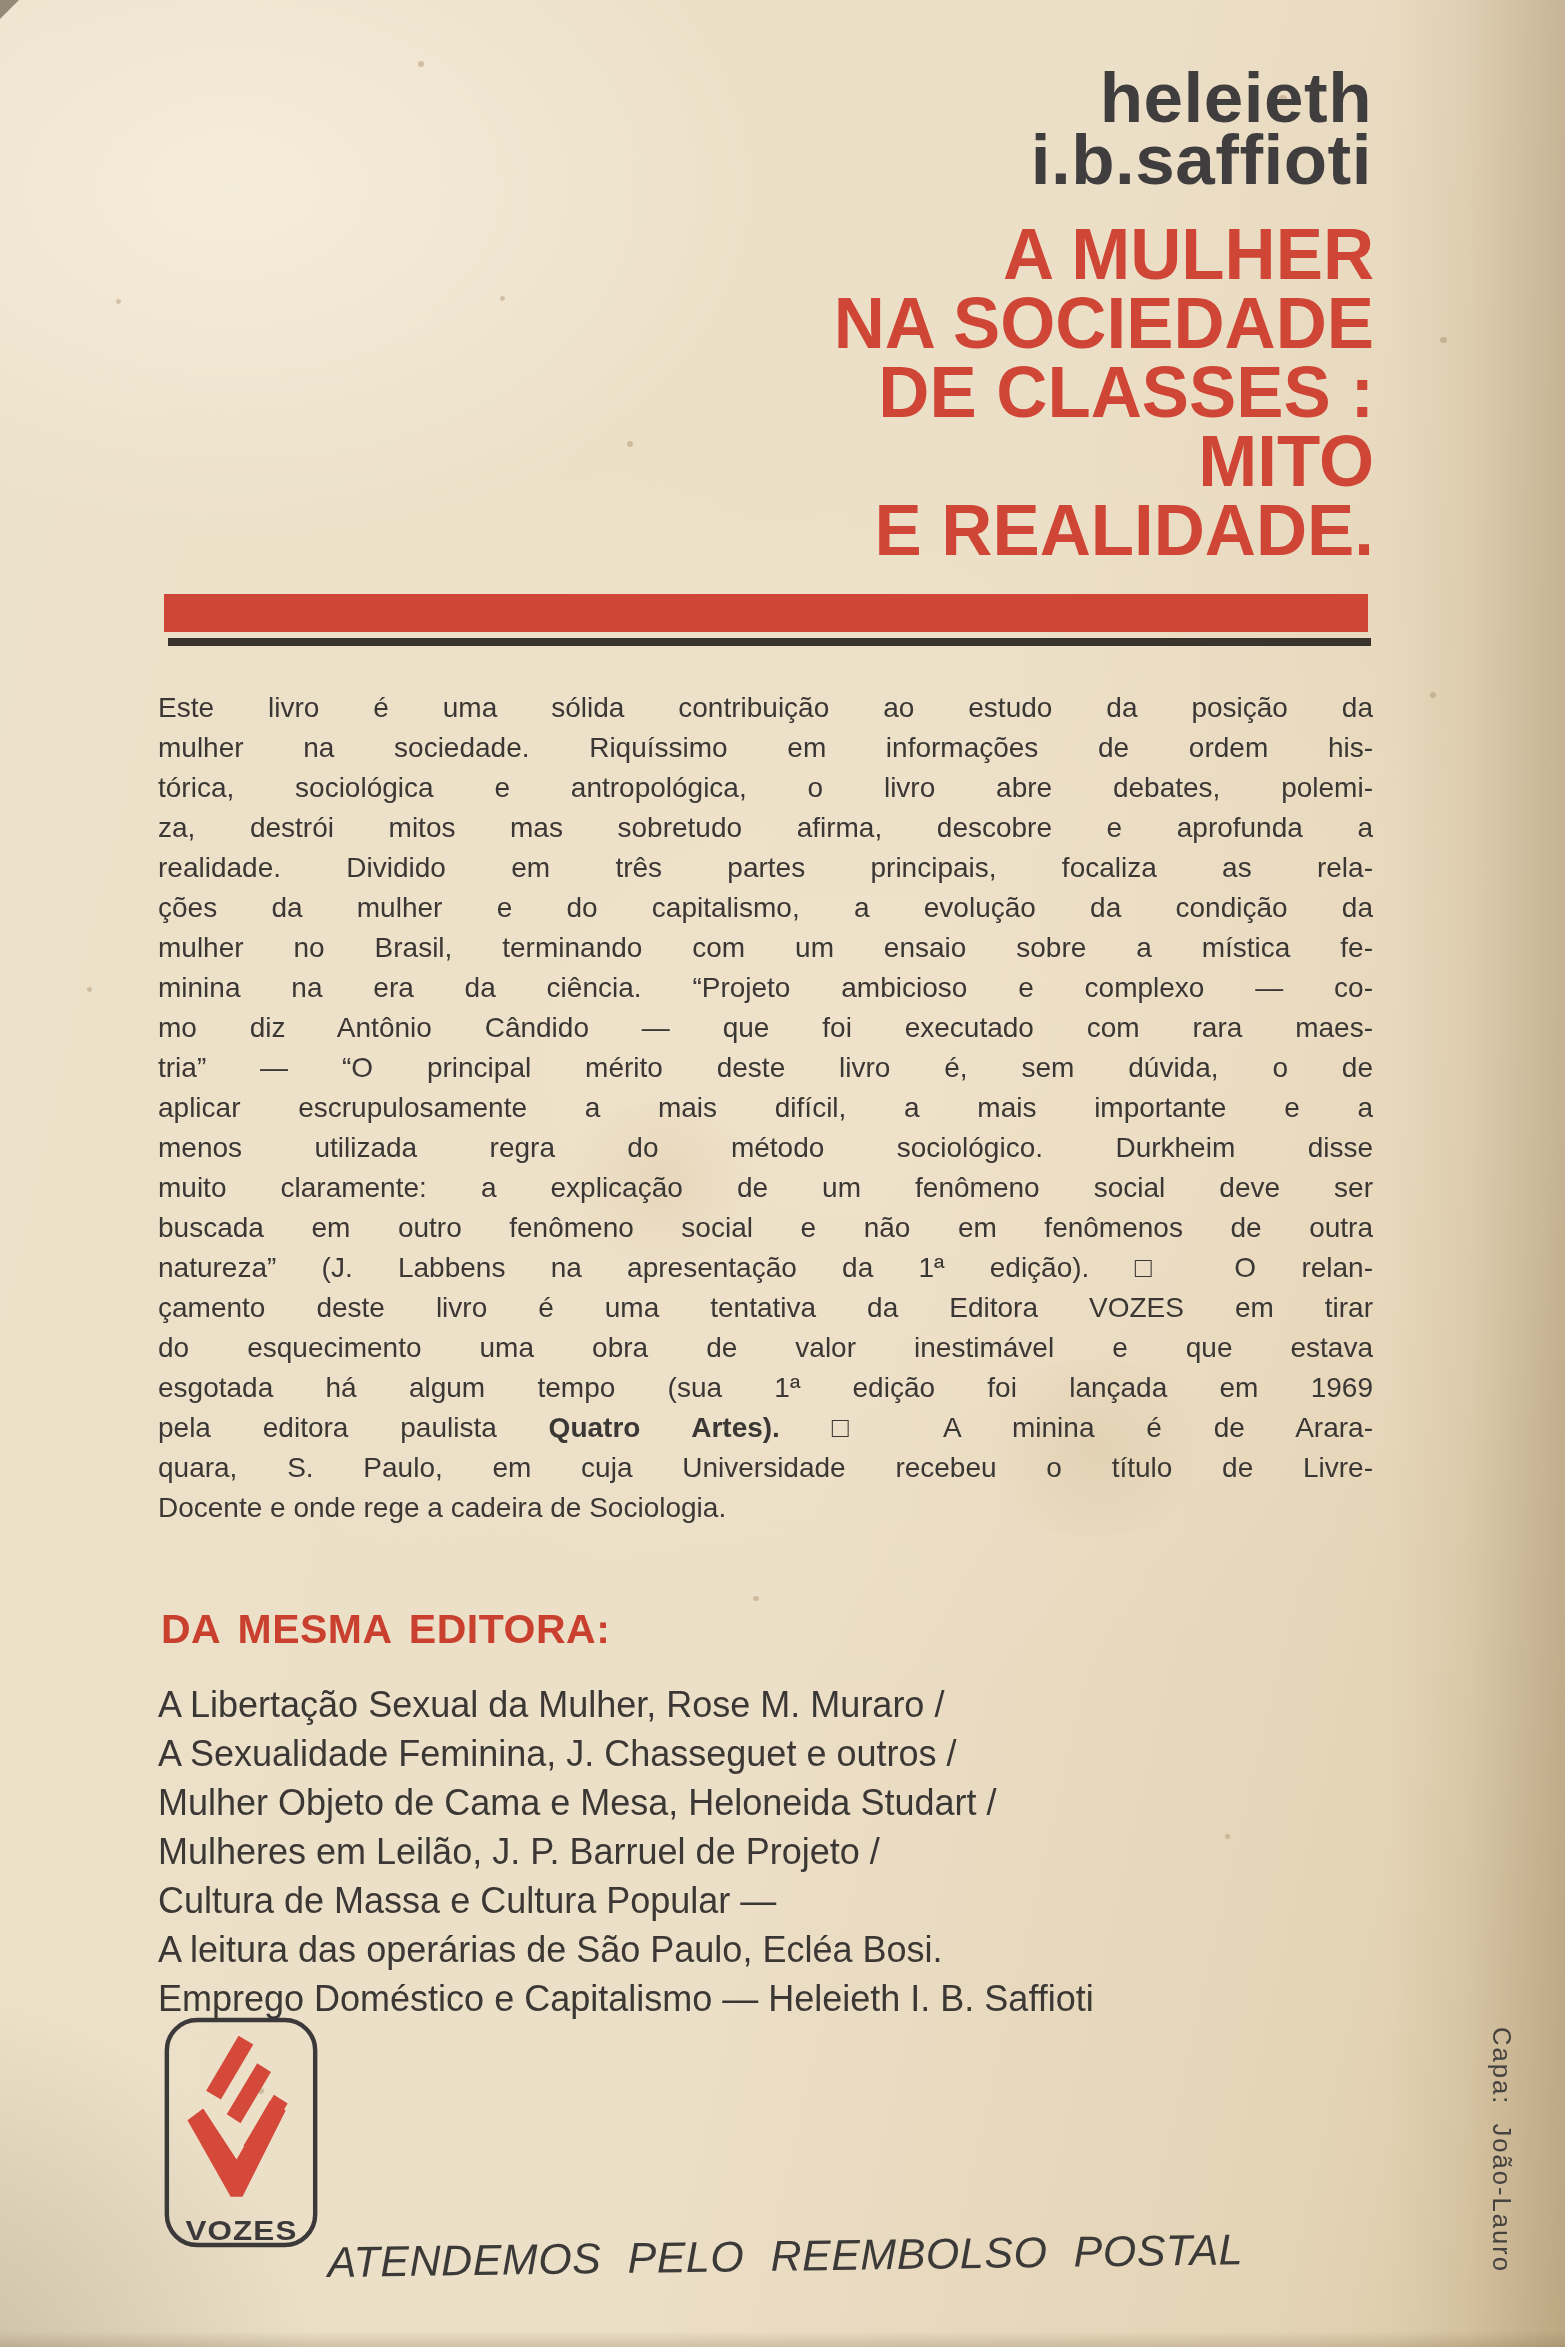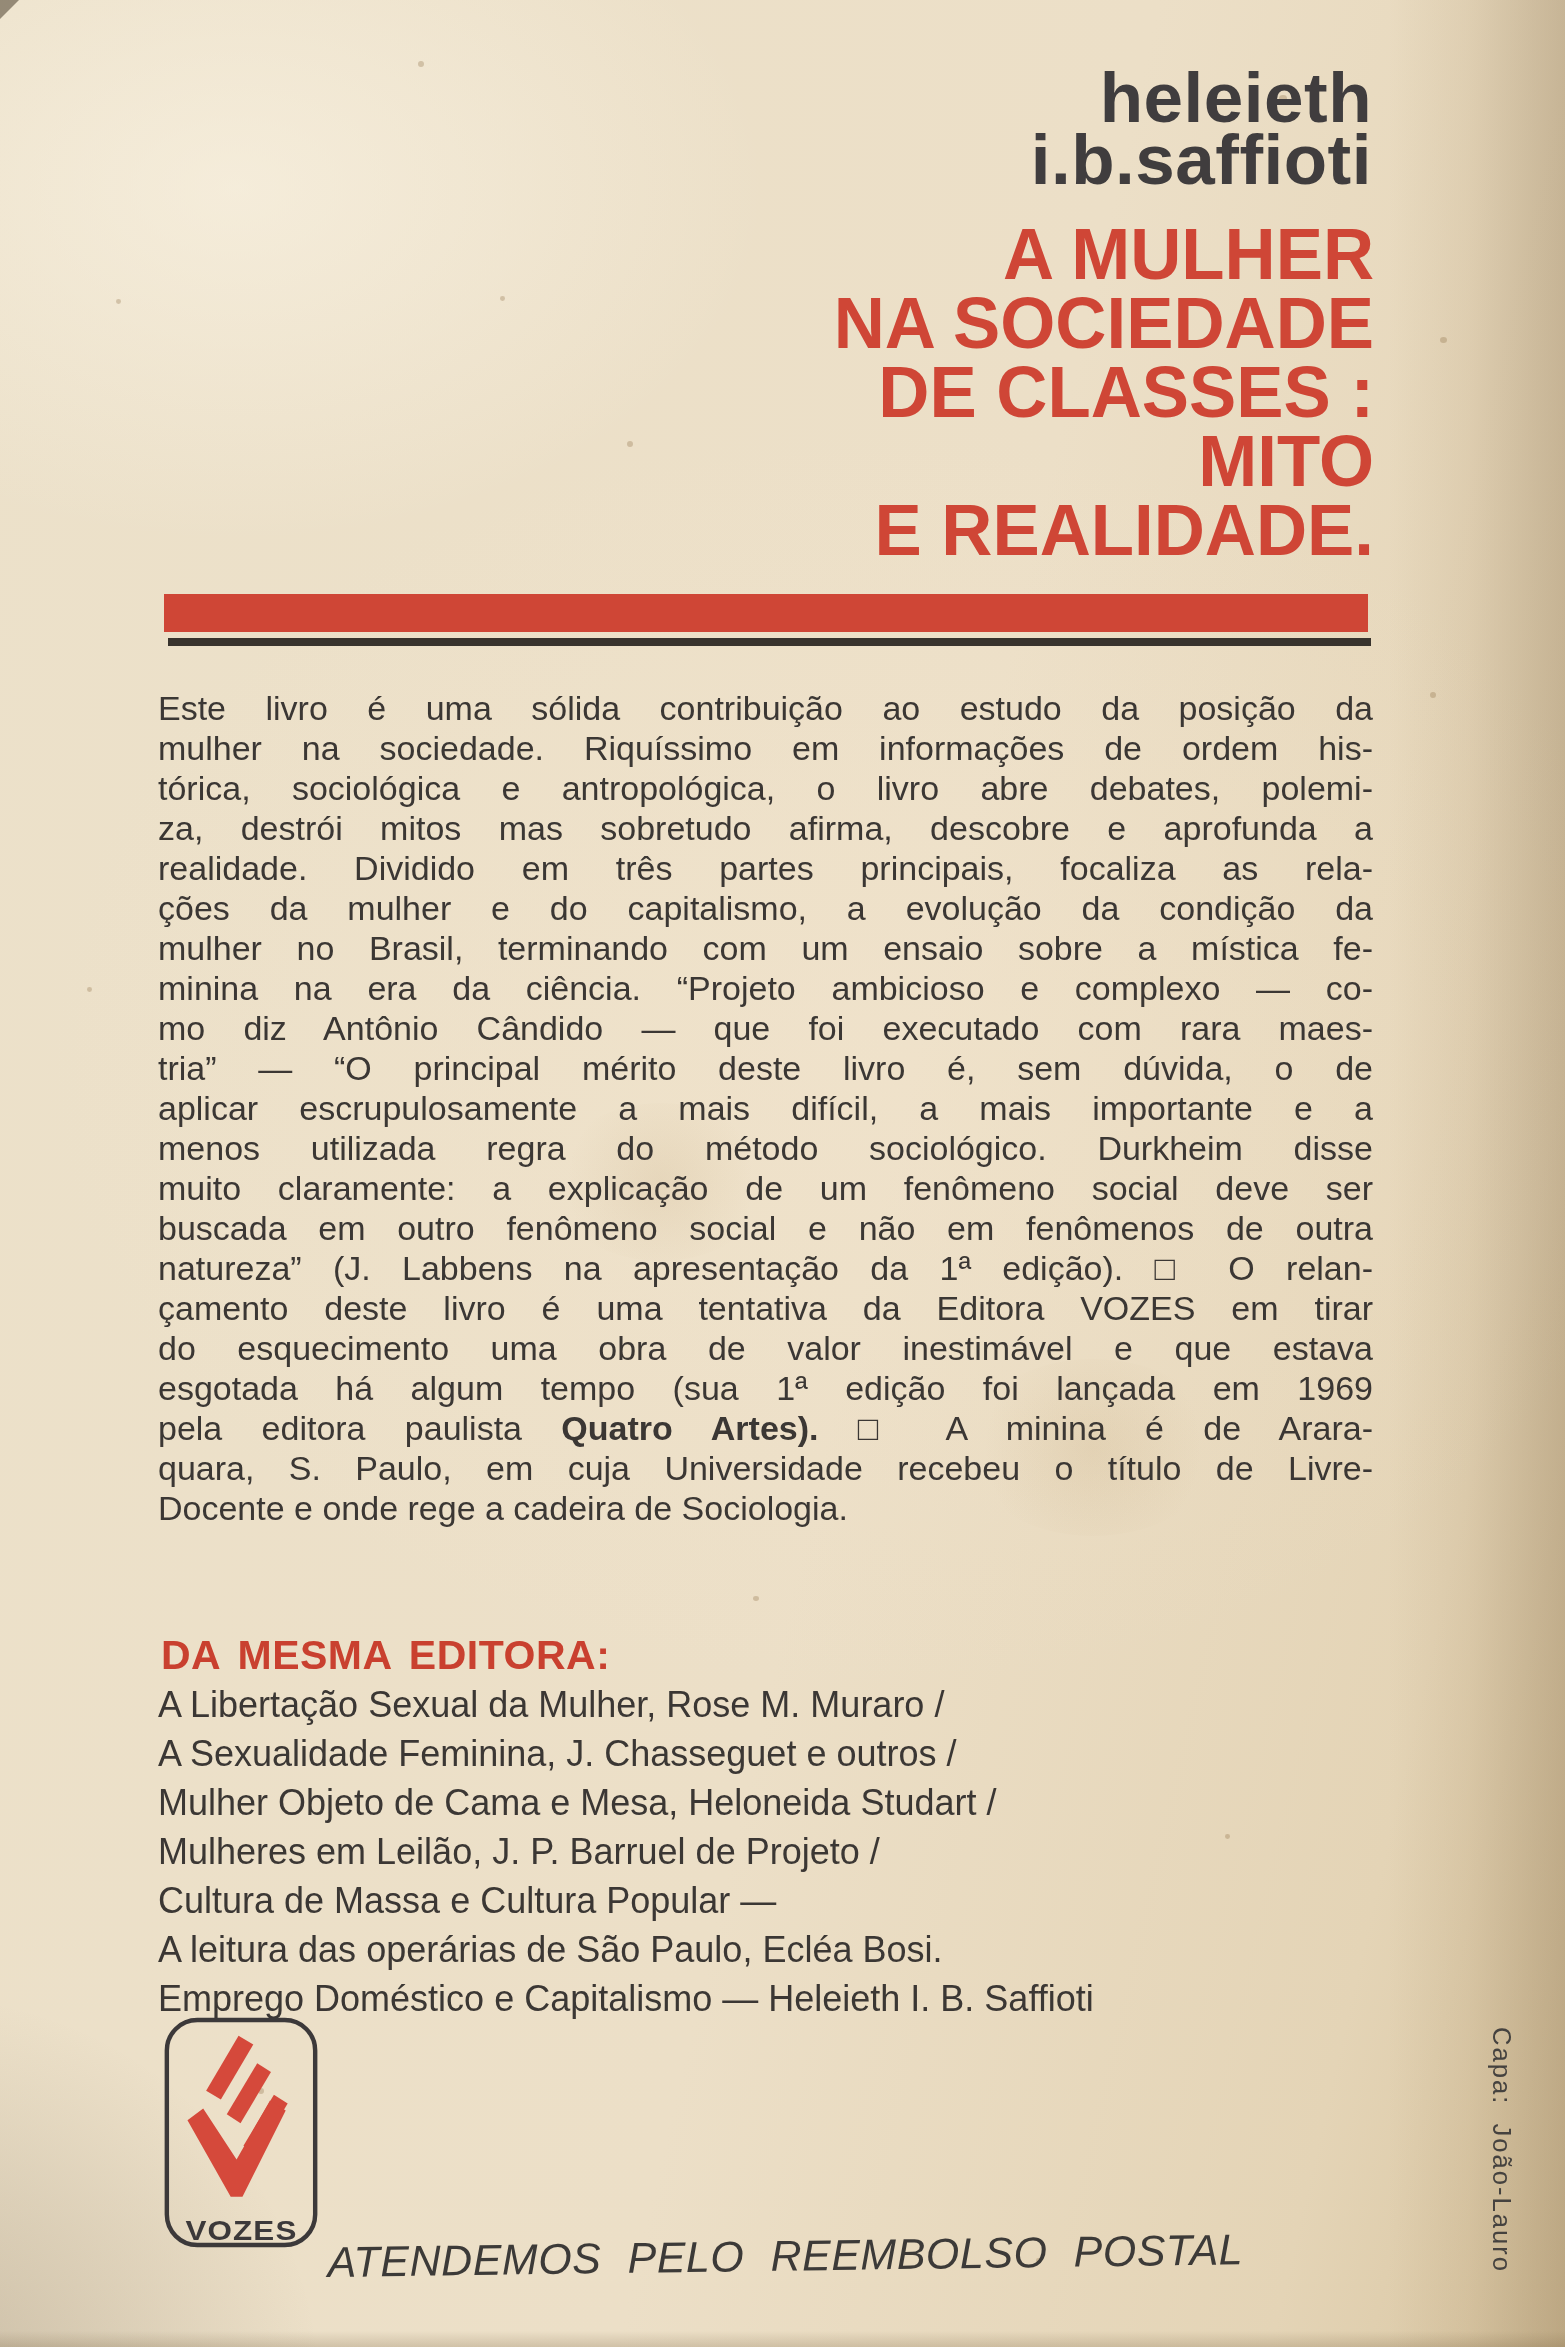--- a/index.html
+++ b/index.html
@@ -44,31 +44,30 @@
     position:absolute;top:219px;right:191px;
     text-align:right;font-weight:700;font-size:73px;line-height:69px;
     letter-spacing:0px;color:#cf4636;
     transform:scaleX(0.97);transform-origin:right top;
   }
   .bar{position:absolute;left:164px;top:594px;width:1204px;height:38px;background:#cf4636;}
   .bar-underline{position:absolute;left:168px;top:638px;width:1203px;height:7.9px;background:#38332d;}
 
   .synopsis{
     position:absolute;left:158px;top:688px;width:1215px;
-    font-size:34px;line-height:40px;color:#3b3734;
+    font-size:28px;line-height:40px;color:#3b3734;
   }
   .sline{text-align:justify;text-align-last:justify;}
   .sline.last{text-align:left;text-align-last:left;}
   .sline b{font-weight:700;}
 
   .section-heading{
     position:absolute;left:161px;top:1606px;
     font-size:41px;font-weight:700;letter-spacing:0.5px;word-spacing:5.9px;
     color:#c9402f;
-    margin-top:26px;
   }
   .books{
     position:absolute;left:158px;top:1680px;
     font-size:36px;line-height:49px;color:#3b3734;
   }
   .bt{font-weight:400;}
 
   .logo{position:absolute;left:158px;top:2010px;width:167px;height:246px;}
   .logo text{
     font-family:"Liberation Sans","DejaVu Sans",sans-serif;

